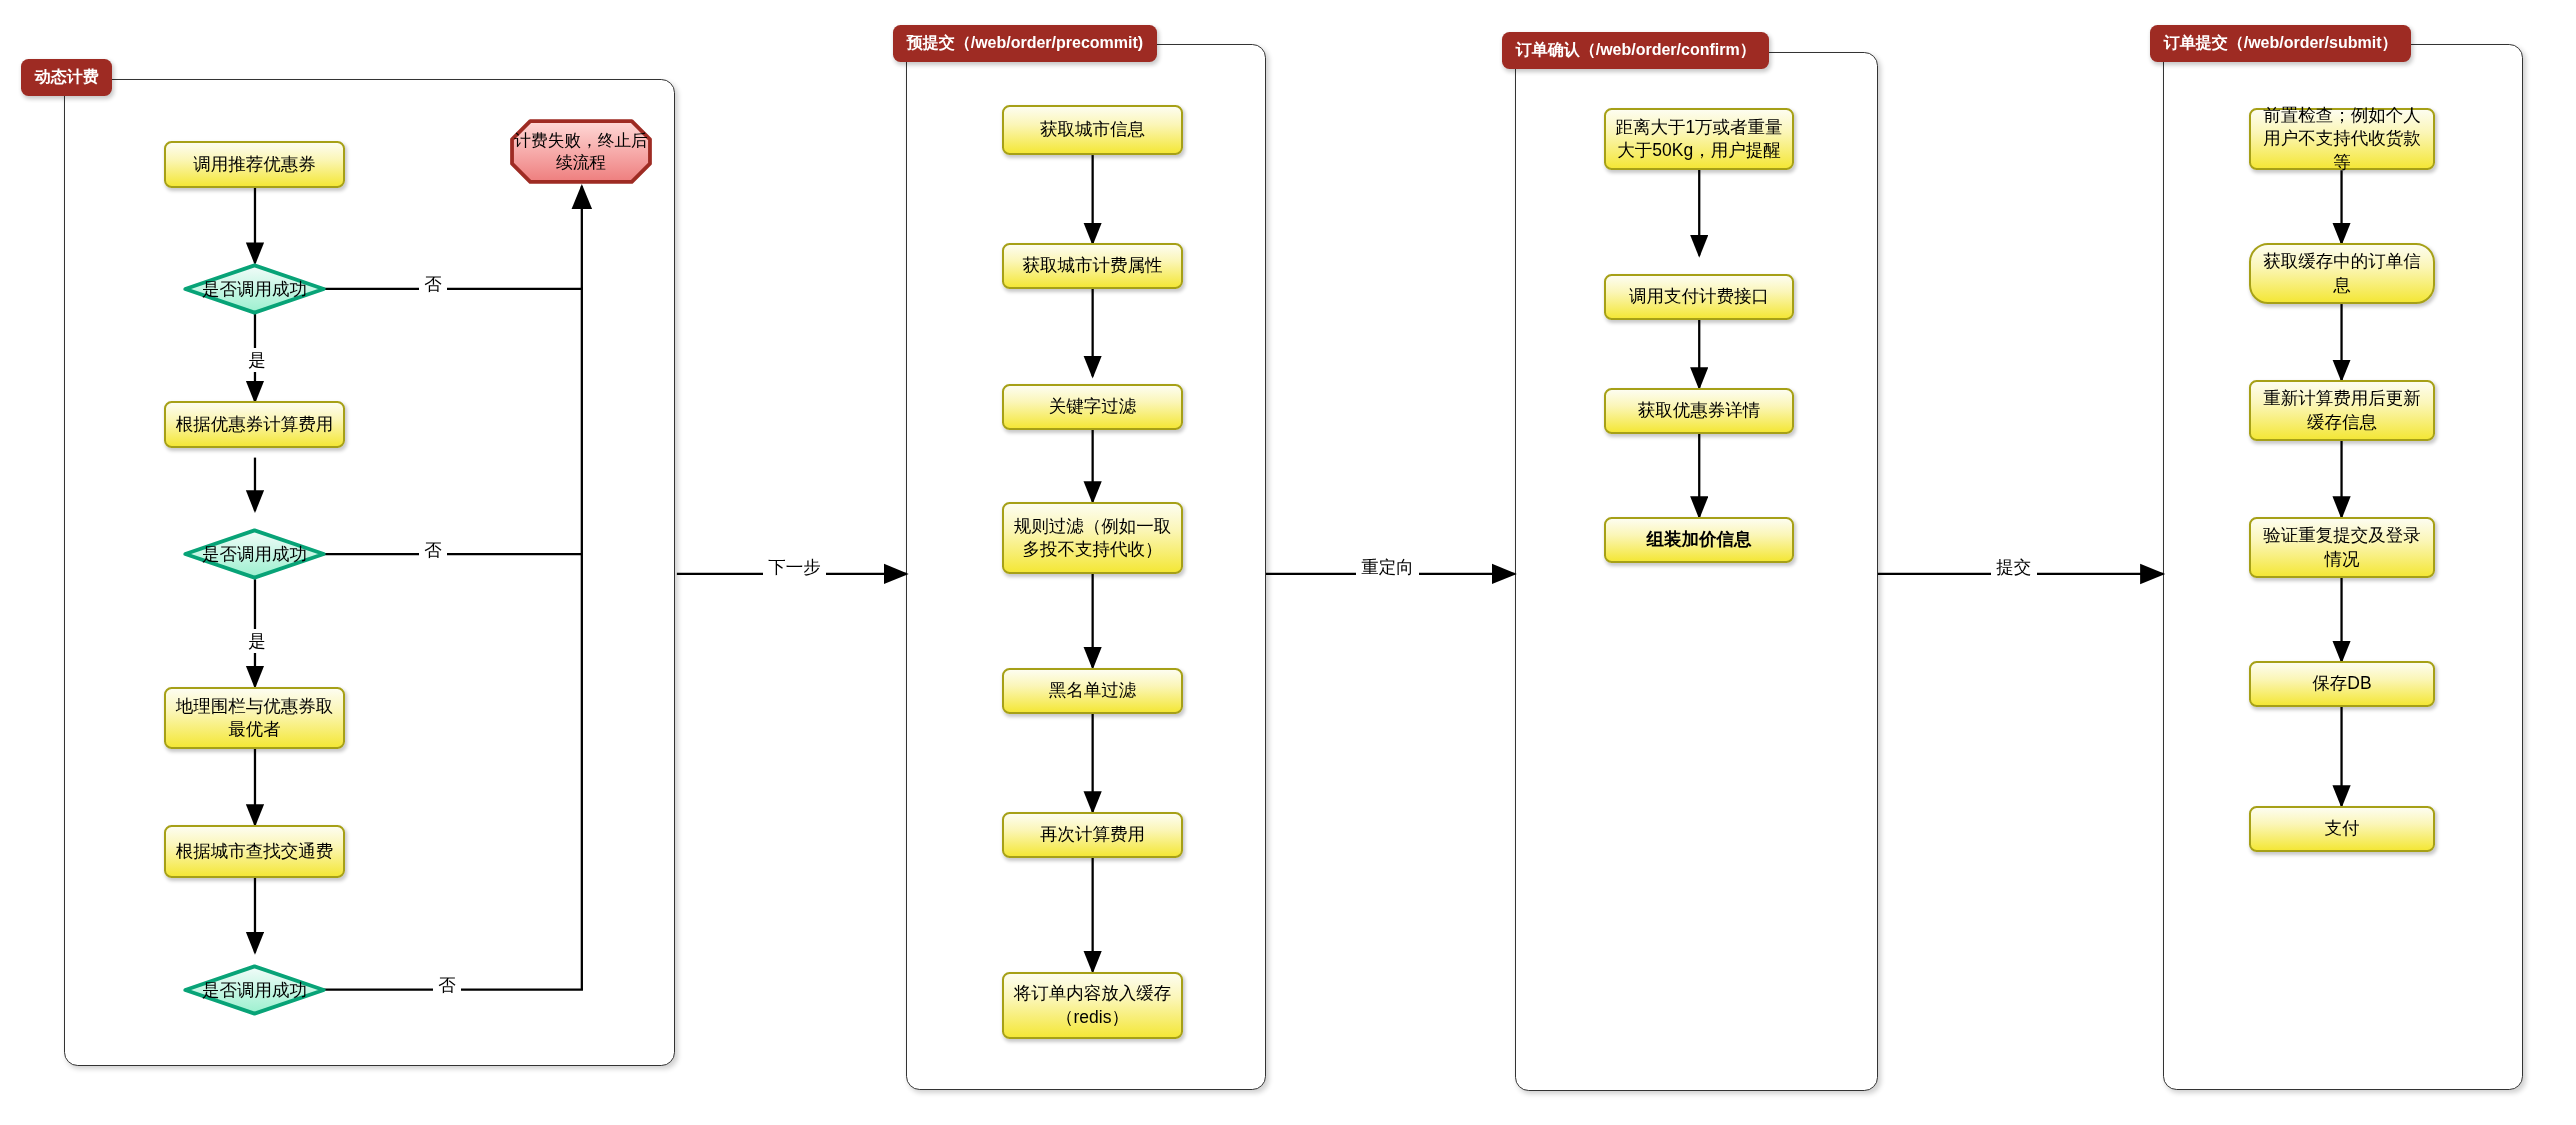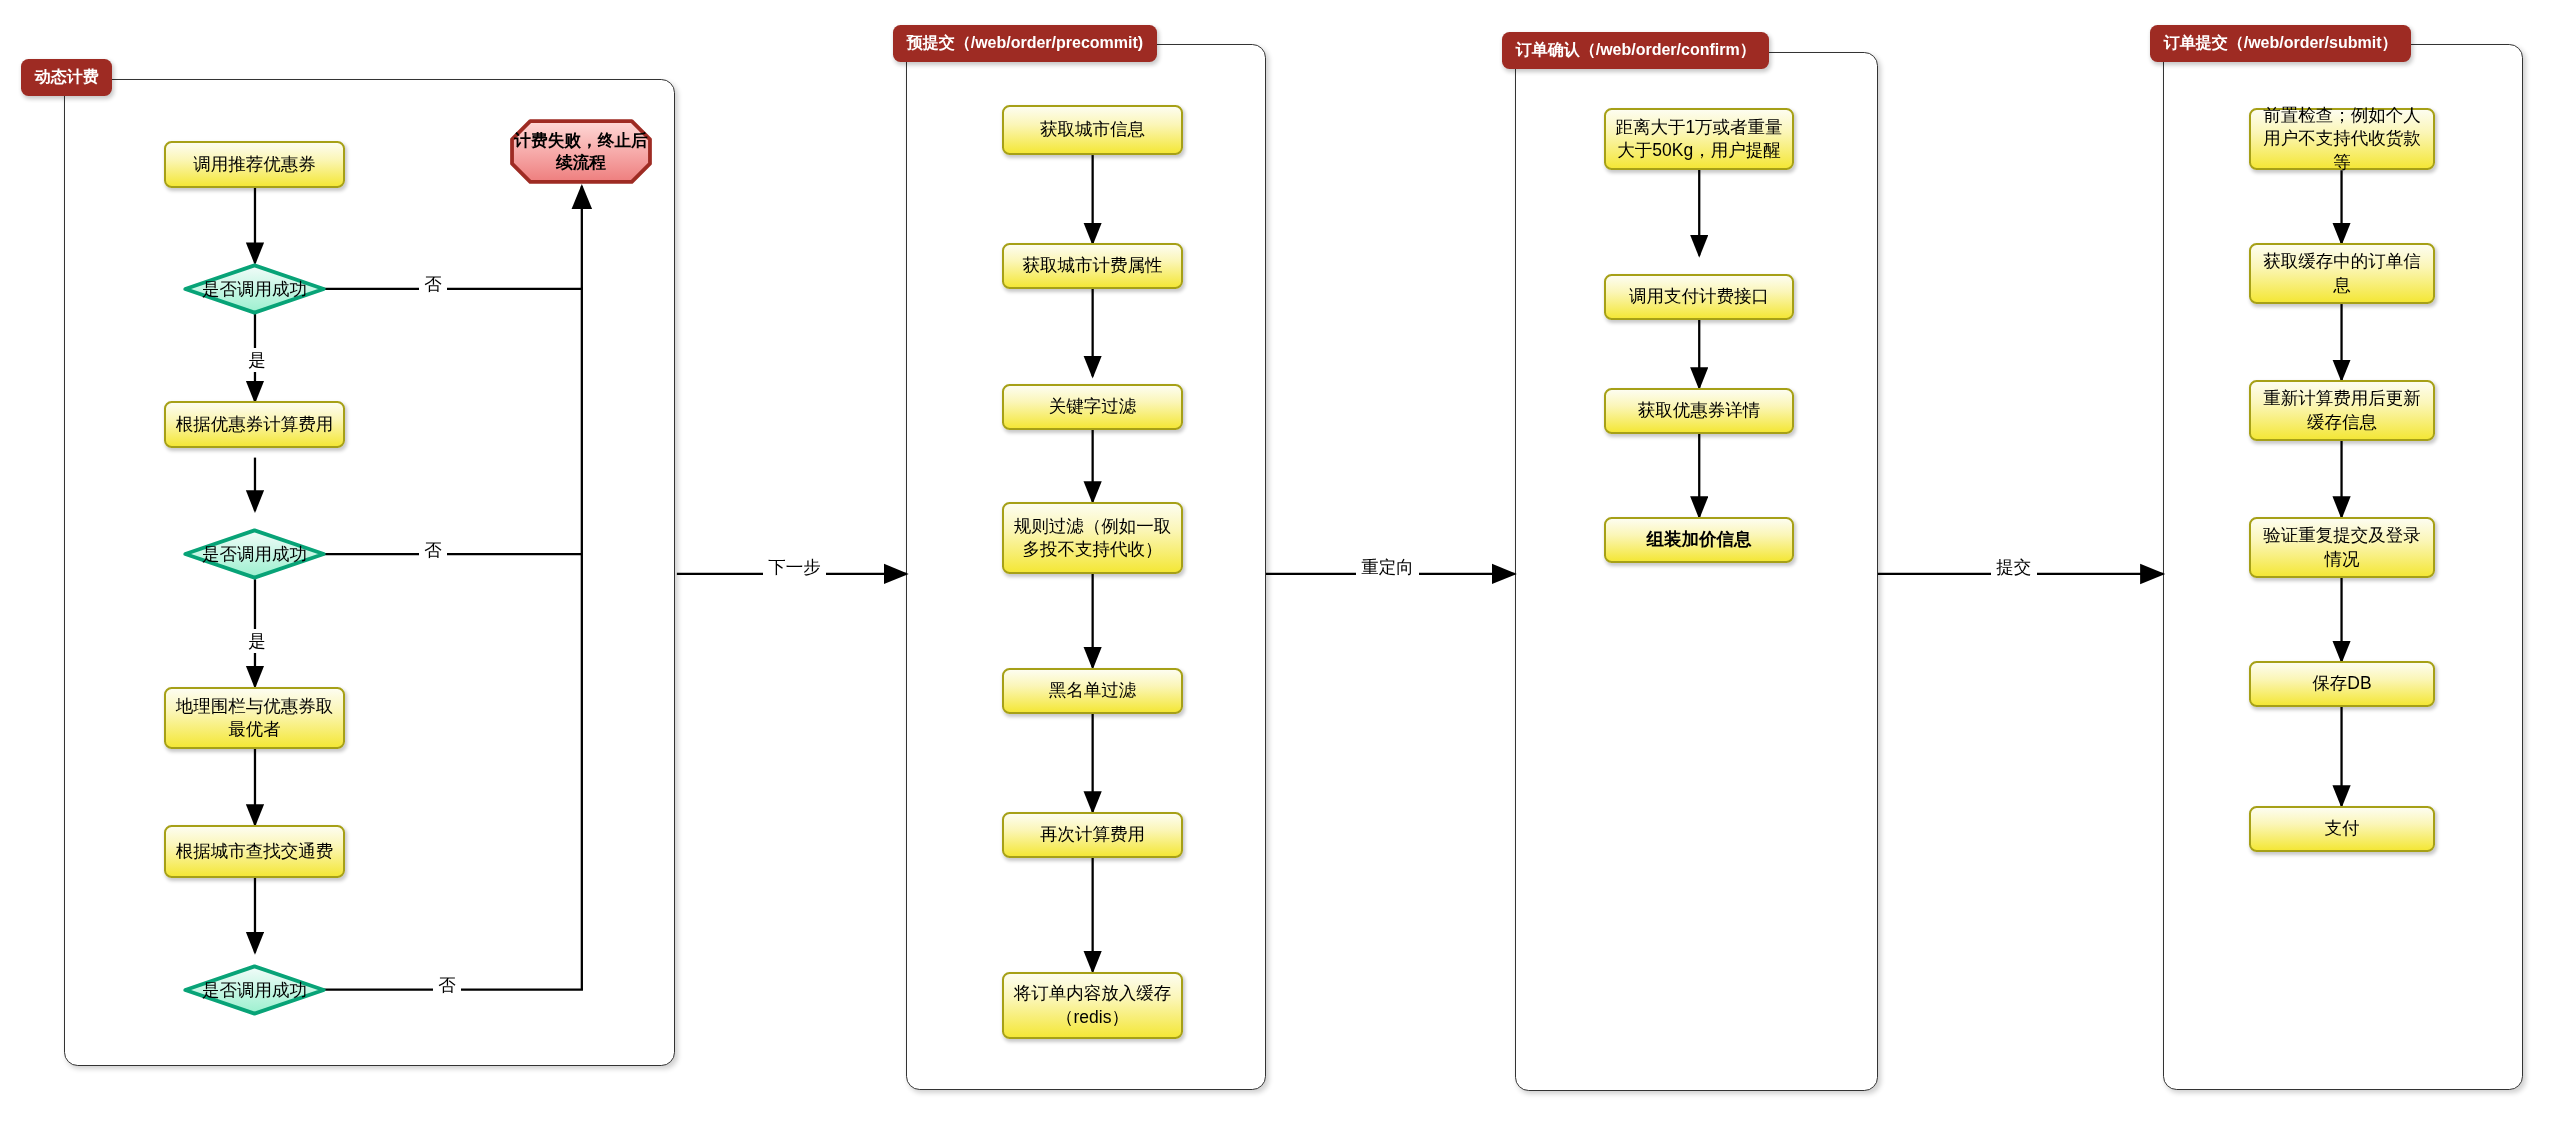--- a/index.html
+++ b/index.html
@@ -78,21 +78,20 @@
     color: #000000;
     white-space: nowrap;
   }
   
   .stopnode {
     position: absolute;
     display: flex;
     align-items: center;
     justify-content: center;
     z-index: 5;
-    font-weight: bold;
   }
   .stopnode svg {
     position: absolute;
     left: 0;
     top: 0;
     overflow: visible;
   }
   .stopnode span {
     position: relative;
     z-index: 2;
@@ -275,21 +274,21 @@
 
   <div class="node" style="left:1604px; top:108px; width:190px; height:62px;">距离大于1万或者重量大于50Kg，用户提醒</div>
   <div class="node" style="left:1604px; top:255px; width:190px; height:46px;margin-top:19px;">调用支付计费接口</div>
   <div class="node" style="left:1604px; top:388px; width:190px; height:46px;">获取优惠券详情</div>
   <div class="node" style="left:1604px; top:517px; width:190px; height:46px;font-weight:bold;">组装加价信息</div>
 
   <div class="subgraph" style="left:2163px; top:44px; width:360px; height:1046px;"></div>
   <div class="subgraph-title" style="left:2150px; top:25px;">订单提交（/web/order/submit）</div>
 
   <div class="node" style="left:2249px; top:108px; width:186px; height:62px;">前置检查；例如个人用户不支持代收货款等</div>
-  <div class="node" style="left:2249px; top:243px; width:186px; height:61px;">获取缓存中的订单信息</div>
+  <div class="node" style="left:2249px; top:243px; width:186px; height:61px;border-radius:19px;">获取缓存中的订单信息</div>
   <div class="node" style="left:2249px; top:380px; width:186px; height:61px;">重新计算费用后更新缓存信息</div>
   <div class="node" style="left:2249px; top:517px; width:186px; height:61px;">验证重复提交及登录情况</div>
   <div class="node" style="left:2249px; top:661px; width:186px; height:46px;">保存DB</div>
   <div class="node" style="left:2249px; top:806px; width:186px; height:46px;">支付</div>
 
   <div class="edge-label" style="left:763px; top:555px;">下一步</div>
   <div class="edge-label" style="left:1356px; top:555px;">重定向</div>
   <div class="edge-label" style="left:1991px; top:555px;">提交</div>
 
 </div>

